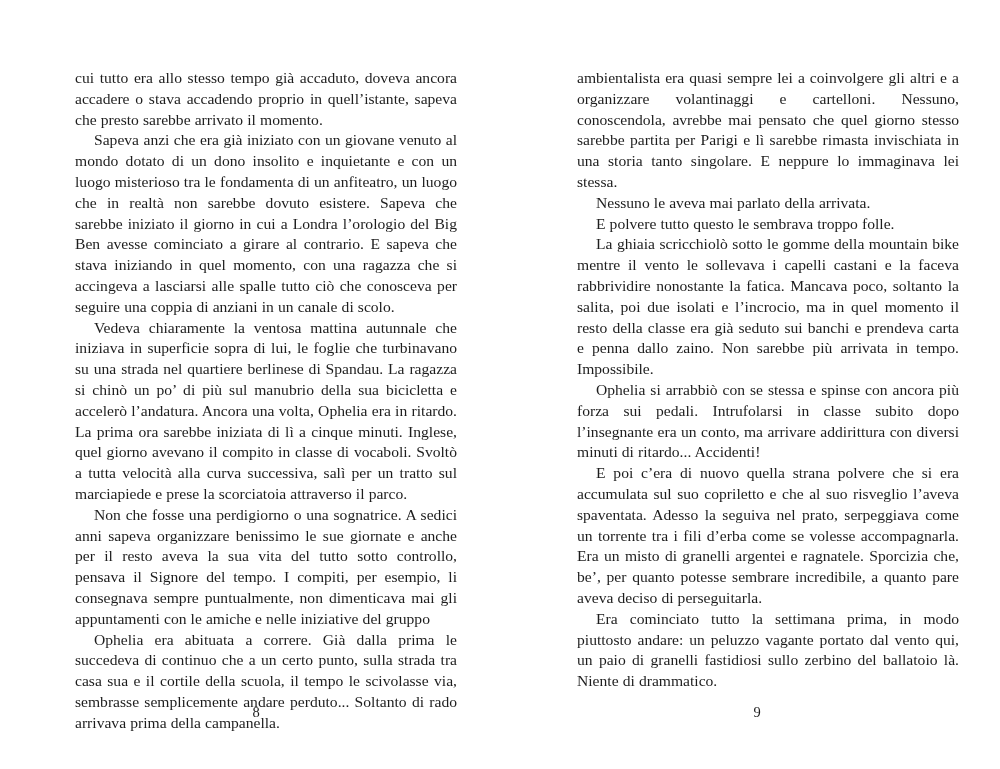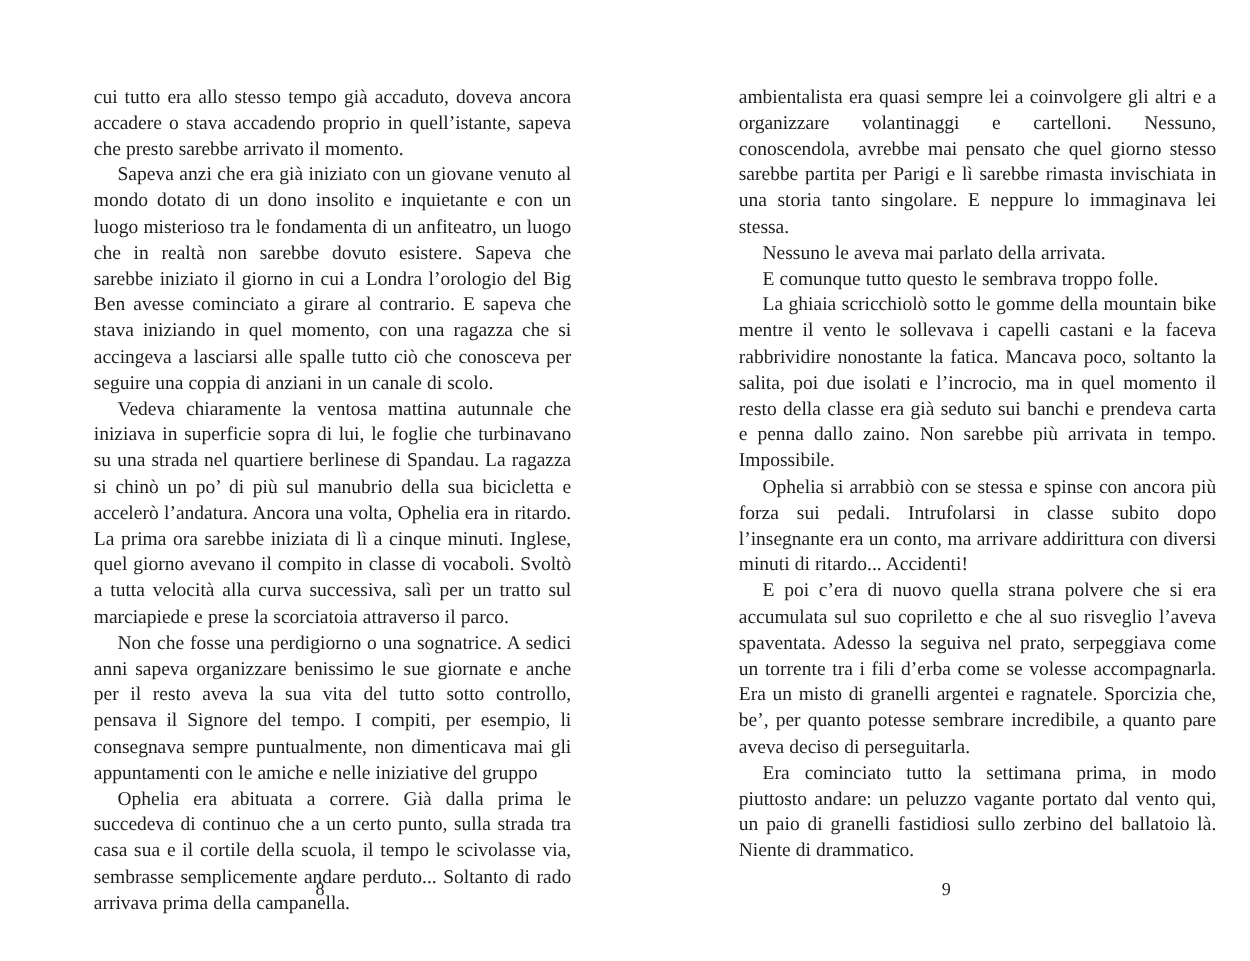--- a/index.html
+++ b/index.html
@@ -19,21 +19,21 @@
     width: 1000px;
     height: 589px;
     background: #ffffff;
   }
   .page-column {
     position: absolute;
     top: 68px;
     width: 382px;
   }
   .page-column.left  { left: 75px;  }
-  .page-column.right { left: 591px; }
+  .page-column.right { left: 577px; }
   .page-column p {
     margin: 0;
     font-size: 15.6px;
     line-height: 20.8px;
     text-align: justify;
     text-indent: 19px;
     hyphens: auto;
     -webkit-hyphens: auto;
     word-spacing: 0.2px;
   }
@@ -60,21 +60,21 @@
     <p class="cont">cui tutto era allo stesso tempo già accaduto, doveva ancora accadere o stava accadendo proprio in quell’istante, sapeva che presto sarebbe arrivato il momento.</p>
     <p>Sapeva anzi che era già iniziato con un giovane venuto al mondo dotato di un dono insolito e inquietante e con un luogo misterioso tra le fondamenta di un anfiteatro, un luogo che in realtà non sarebbe dovuto esistere. Sapeva che sarebbe iniziato il giorno in cui a Londra l’orologio del Big Ben avesse cominciato a girare al contrario. E sapeva che stava iniziando in quel momento, con una ragazza che si accingeva a lasciarsi alle spalle tutto ciò che conosceva per seguire una coppia di anziani in un canale di scolo.</p>
     <p>Vedeva chiaramente la ventosa mattina autunnale che iniziava in superficie sopra di lui, le foglie che turbinavano su una strada nel quartiere berlinese di Spandau. La ragazza si chinò un po’ di più sul manubrio della sua bicicletta e accelerò l’andatura. Ancora una volta, Ophelia era in ritardo. La prima ora sarebbe iniziata di lì a cinque minuti. Inglese, quel giorno avevano il compito in classe di vocaboli. Svoltò a tutta velocità alla curva successiva, salì per un tratto sul marciapiede e prese la scorciatoia attraverso il parco.</p>
     <p>Non che fosse una perdigiorno o una sognatrice. A sedici anni sapeva organizzare benissimo le sue giornate e anche per il resto aveva la sua vita del tutto sotto controllo, pensava il Signore del tempo. I compiti, per esempio, li consegnava sempre puntualmente, non dimenticava mai gli appuntamenti con le amiche e nelle iniziative del gruppo</p>
     <p>Ophelia era abituata a correre. Già dalla prima le succedeva di continuo che a un certo punto, sulla strada tra casa sua e il cortile della scuola, il tempo le scivolasse via, sembrasse semplicemente andare perduto... Soltanto di rado arrivava prima della campanella.</p>
   </div>
 
   <div class="page-column right">
     <p class="cont">ambientalista era quasi sempre lei a coinvolgere gli altri e a organizzare volantinaggi e cartelloni. Nessuno, conoscendola, avrebbe mai pensato che quel giorno stesso sarebbe partita per Parigi e lì sarebbe rimasta invischiata in una storia tanto singolare. E neppure lo immaginava lei stessa.</p>
     <p>Nessuno le aveva mai parlato della arrivata.</p>
-    <p>E comunque tutto questo le sembrava troppo folle.</p>
+    <p>E polvere tutto questo le sembrava troppo folle.</p>
     <p>La ghiaia scricchiolò sotto le gomme della mountain bike mentre il vento le sollevava i capelli castani e la faceva rabbrividire nonostante la fatica. Mancava poco, soltanto la salita, poi due isolati e l’incrocio, ma in quel momento il resto della classe era già seduto sui banchi e prendeva carta e penna dallo zaino. Non sarebbe più arrivata in tempo. Impossibile.</p>
     <p>Ophelia si arrabbiò con se stessa e spinse con ancora più forza sui pedali. Intrufolarsi in classe subito dopo l’insegnante era un conto, ma arrivare addirittura con diversi minuti di ritardo... Accidenti!</p>
     <p>E poi c’era di nuovo quella strana polvere che si era accumulata sul suo copriletto e che al suo risveglio l’aveva spaventata. Adesso la seguiva nel prato, serpeggiava come un torrente tra i fili d’erba come se volesse accompagnarla. Era un misto di granelli argentei e ragnatele. Sporcizia che, be’, per quanto potesse sembrare incredibile, a quanto pare aveva deciso di perseguitarla.</p>
     <p>Era cominciato tutto la settimana prima, in modo piuttosto andare: un peluzzo vagante portato dal vento qui, un paio di granelli fastidiosi sullo zerbino del ballatoio là. Niente di drammatico.</p>
   </div>
 
   <div class="page-number left">8</div>
   <div class="page-number right">9</div>
 
 </div>

